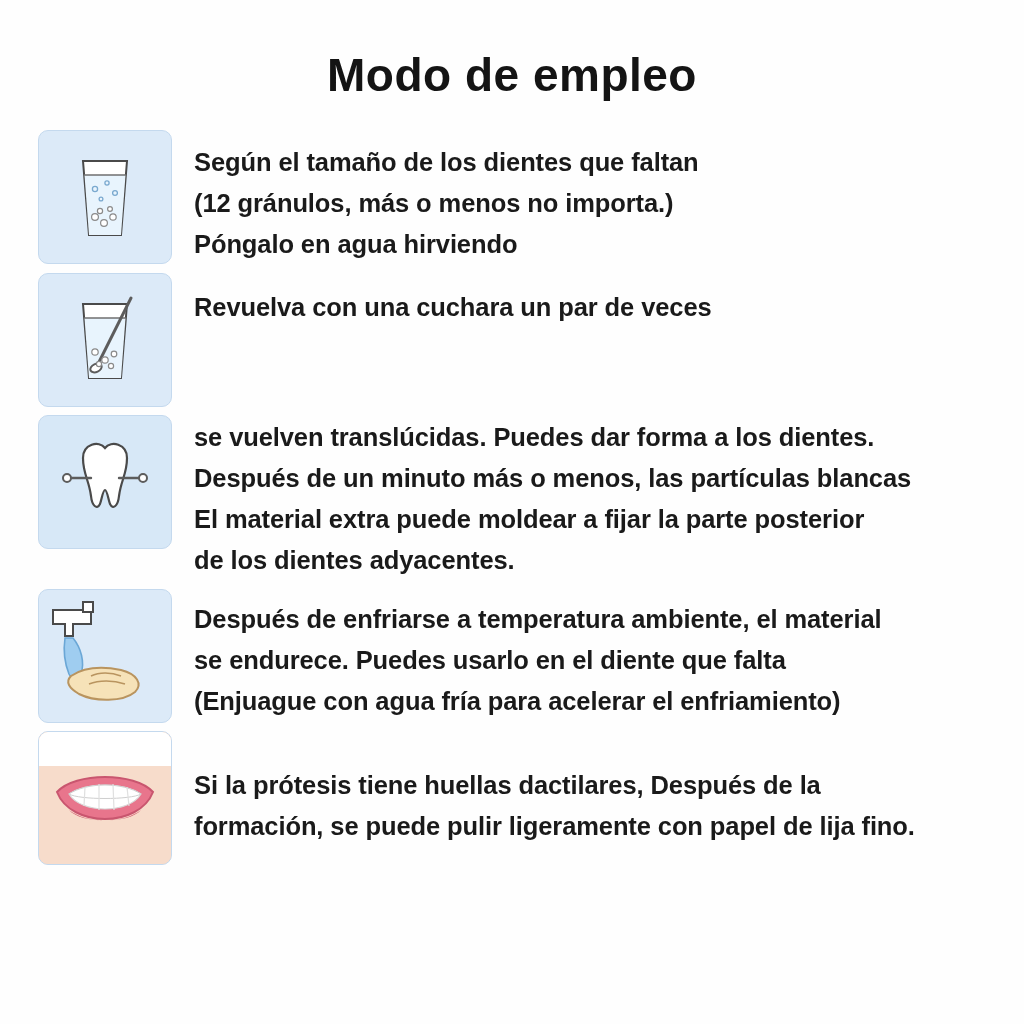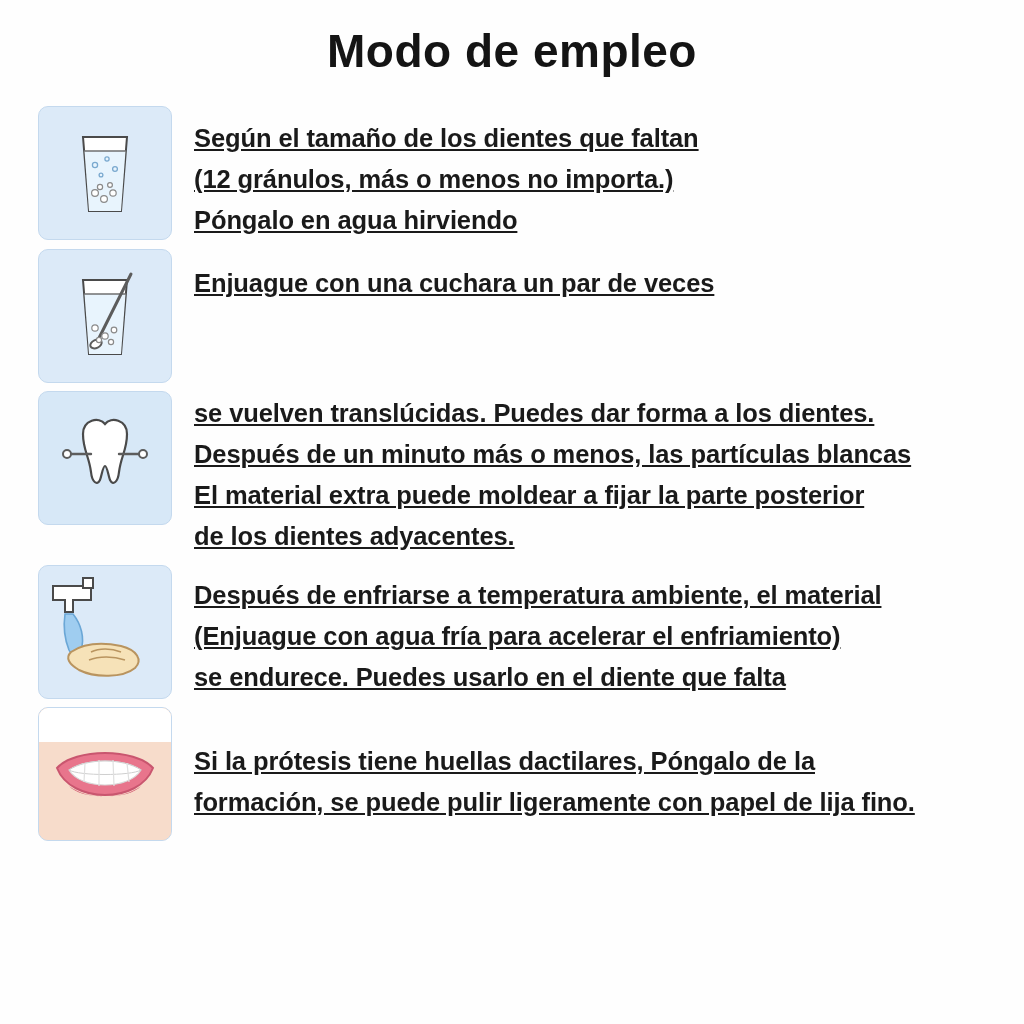--- a/index.html
+++ b/index.html
@@ -19,21 +19,21 @@
     height: 1024px;
     background: #fefefe;
     box-sizing: border-box;
   }
   .title {
     text-align: center;
     font-size: 46px;
     font-weight: bold;
     color: #141414;
     letter-spacing: 0.5px;
-    padding-top: 24px;
+    padding-top: 48px;
     padding-bottom: 10px;
   }
   .steps {
     padding: 18px 40px 0 38px;
   }
   .step {
     display: flex;
     align-items: flex-start;
     margin-bottom: 8px;
   }
@@ -53,21 +53,20 @@
     font-size: 25.5px;
     line-height: 41px;
     font-weight: bold;
     color: #1a1a1a;
     padding-top: 10px;
     letter-spacing: -0.1px;
   }
   .step-text .line {
     display: block;
     white-space: nowrap;
-    text-decoration: underline;
   }
   
   .step.s1 .step-text { padding-top: 12px; }
   .step.s2 .step-text { padding-top: 14px; }
   .step.s3 .step-text { padding-top: 2px; }
   .step.s4 .step-text { padding-top: 10px; }
   .step.s5 .step-text { padding-top: 34px; }
 
   .step.s3 .icon-box { background: #d7e8f7; }
   .step.s5 .icon-box { background: #f6d9c8; }
@@ -116,21 +115,21 @@
           <line x1="58" y1="92" x2="92" y2="24" stroke="#5c5c5c" stroke-width="3" stroke-linecap="round"></line>
           <ellipse cx="57" cy="94" rx="6" ry="4" transform="rotate(-25 57 94)" fill="#ffffff" stroke="#5c5c5c" stroke-width="2"></ellipse>
           <circle cx="56" cy="78" r="3.2" fill="#ffffff" stroke="#8a8a8a" stroke-width="1.2"></circle>
           <circle cx="66" cy="86" r="3.2" fill="#ffffff" stroke="#8a8a8a" stroke-width="1.2"></circle>
           <circle cx="75" cy="80" r="2.8" fill="#ffffff" stroke="#8a8a8a" stroke-width="1.2"></circle>
           <circle cx="60" cy="90" r="2.6" fill="#ffffff" stroke="#8a8a8a" stroke-width="1.2"></circle>
           <circle cx="72" cy="92" r="2.6" fill="#ffffff" stroke="#8a8a8a" stroke-width="1.2"></circle>
         </svg>
       </div>
       <div class="step-text">
-        <span class="line">Enjuague con una cuchara un par de veces</span>
+        <span class="line">Revuelva con una cuchara un par de veces</span>
       </div>
     </div>
 
     <div class="step s3">
       <div class="icon-box">
         <svg viewBox="0 0 132 132" width="132" height="132">
           <path d="M44 42 C44 28 60 24 66 32 C72 24 88 28 88 42 C88 58 82 64 80 80 C79 90 74 94 71 88 C69 82 68 74 66 74 C64 74 63 82 61 88 C58 94 53 90 52 80 C50 64 44 58 44 42 Z" fill="#ffffff" stroke="#4a4a4a" stroke-width="2.2"></path>
           <line x1="30" y1="62" x2="52" y2="62" stroke="#5c5c5c" stroke-width="2.4" stroke-linecap="round"></line>
           <line x1="80" y1="62" x2="102" y2="62" stroke="#5c5c5c" stroke-width="2.4" stroke-linecap="round"></line>
           <circle cx="28" cy="62" r="4" fill="#ffffff" stroke="#5c5c5c" stroke-width="2"></circle>
@@ -151,40 +150,40 @@
           <path d="M14 20 L52 20 L52 34 L34 34 L34 46 L26 46 L26 34 L14 34 Z" fill="#ffffff" stroke="#4a4a4a" stroke-width="2"></path>
           <rect x="44" y="12" width="10" height="10" fill="#ffffff" stroke="#4a4a4a" stroke-width="2"></rect>
           <path d="M26 48 C24 62 26 74 30 84 C34 92 40 92 42 84 C46 72 42 58 34 48 Z" fill="#9fcdf0" stroke="#6ba7d6" stroke-width="1.6"></path>
           <path d="M32 86 C44 78 62 76 82 80 C98 84 104 94 96 102 C84 112 56 112 40 104 C30 98 26 92 32 86 Z" fill="#f6e2b8" stroke="#b9945f" stroke-width="2"></path>
           <path d="M52 86 C60 82 72 82 82 86" fill="none" stroke="#b9945f" stroke-width="1.5"></path>
           <path d="M50 94 C60 90 74 90 86 94" fill="none" stroke="#b9945f" stroke-width="1.5"></path>
         </svg>
       </div>
       <div class="step-text">
         <span class="line">Después de enfriarse a temperatura ambiente, el material</span>
+        <span class="line">se endurece. Puedes usarlo en el diente que falta</span>
         <span class="line">(Enjuague con agua fría para acelerar el enfriamiento)</span>
-        <span class="line">se endurece. Puedes usarlo en el diente que falta</span>
       </div>
     </div>
 
     <div class="step s5">
       <div class="icon-box">
         <svg viewBox="0 0 132 132" width="132" height="132">
           <rect x="0" y="0" width="132" height="132" fill="#f7dccb"></rect>
           <rect x="0" y="0" width="132" height="34" fill="#ffffff"></rect>
           <path d="M18 60 C36 40 96 40 114 60 C100 96 32 96 18 60 Z" fill="#e8758c" stroke="#c9566f" stroke-width="2"></path>
           <path d="M30 62 C48 50 84 50 102 62 C90 82 42 82 30 62 Z" fill="#ffffff" stroke="#d8d8d8" stroke-width="1.2"></path>
           <path d="M30 62 C48 50 84 50 102 62 C92 68 40 68 30 62 Z" fill="#ffffff" stroke="#cfcfcf" stroke-width="1"></path>
           <line x1="46" y1="55" x2="45" y2="74" stroke="#e0e0e0" stroke-width="1.2"></line>
           <line x1="60" y1="52" x2="60" y2="78" stroke="#e0e0e0" stroke-width="1.2"></line>
           <line x1="74" y1="52" x2="75" y2="78" stroke="#e0e0e0" stroke-width="1.2"></line>
           <line x1="88" y1="55" x2="90" y2="74" stroke="#e0e0e0" stroke-width="1.2"></line>
           <path d="M30 78 C48 92 84 92 102 78 C90 92 42 92 30 78 Z" fill="#d2576f"></path>
         </svg>
       </div>
       <div class="step-text">
-        <span class="line">Si la prótesis tiene huellas dactilares, Póngalo de la</span>
+        <span class="line">Si la prótesis tiene huellas dactilares, Después de la</span>
         <span class="line">formación, se puede pulir ligeramente con papel de lija fino.</span>
       </div>
     </div>
 
   </div>
 </div>
 
 </body></html>

